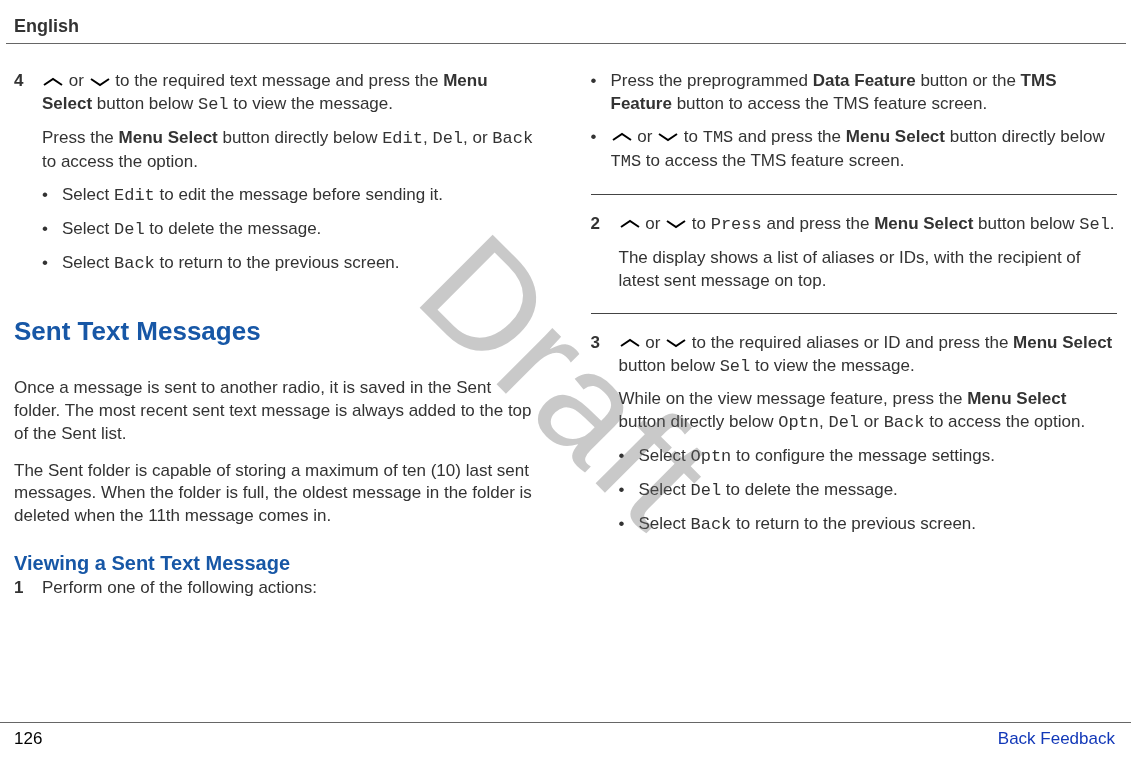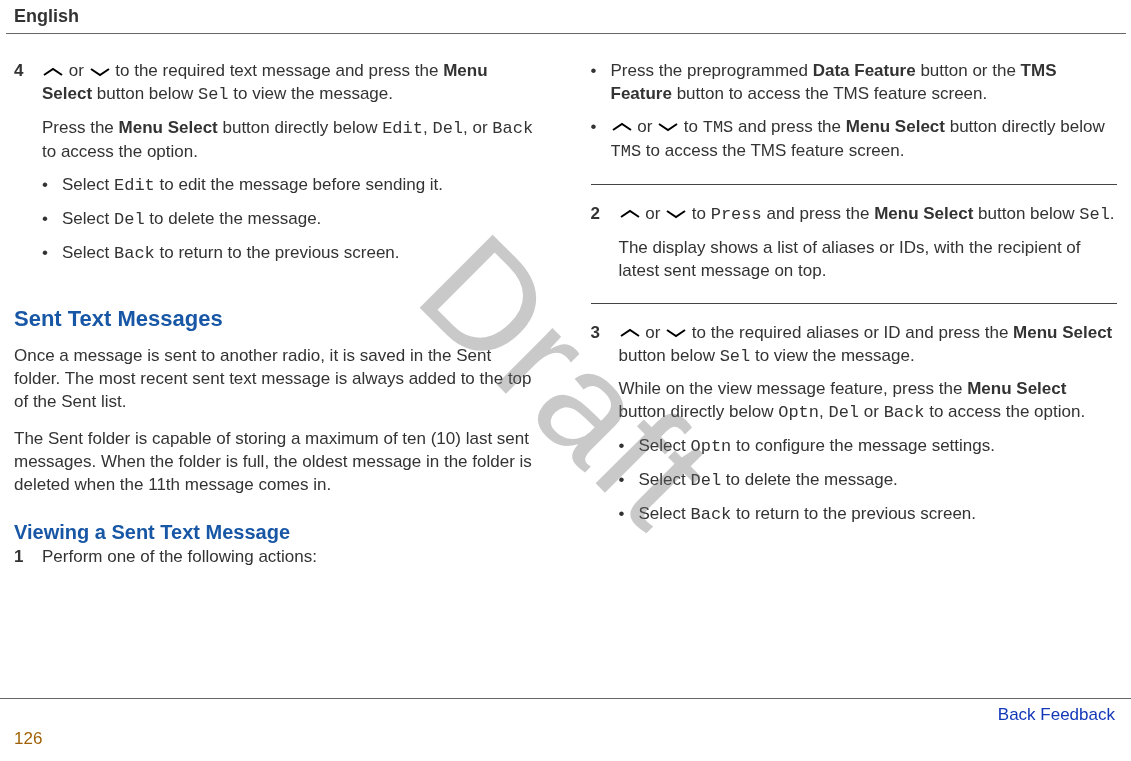--- a/index.html
+++ b/index.html
@@ -15,21 +15,21 @@
   }
   .page {
     width: 1131px;
     height: 761px;
     position: relative;
     box-sizing: border-box;
   }
   .header {
     font-weight: bold;
     font-size: 18px;
-    padding: 6px 0 6px 14px;
+    padding: 16px 0 6px 14px;
   }
   .rule {
     margin: 0 0 0 0;
     border-top: 1.5px solid #666;
     width: 1120px;
     margin-left: 6px;
   }
   .columns {
     display: flex;
     padding: 26px 14px 0 14px;
@@ -65,23 +65,23 @@
   }
   .bullet-dot {
     width: 20px;
     flex-shrink: 0;
     padding-left: 0;
   }
   .bullet-body { flex: 1; }
   .h1 {
     color: #1757a6;
     font-weight: bold;
-    font-size: 22px;
+    font-size: 26px;
     margin-top: 28px;
-    margin-bottom: 12px;
+    margin-bottom: 28px;
   }
   .h2 {
     color: #1757a6;
     font-weight: bold;
     font-size: 20px;
     margin-top: 22px;
   }
   .para { margin-bottom: 14px; }
   .col-rule {
     border-top: 1px solid #444;
@@ -92,21 +92,21 @@
     left: 0;
     bottom: 0;
     width: 100%;
     padding: 6px 16px 12px 14px;
     box-sizing: border-box;
     border-top: 1.5px solid #666;
     display: flex;
     justify-content: space-between;
     font-size: 17px;
   }
-  .page-num { color: #a16207; margin-top: 24px; }
+  .page-num { color: #000000; }
   .feedback { color: #1238b8; }
   .icon-up, .icon-down {
     display: inline-block;
     vertical-align: middle;
   }
   .icon-up svg, .icon-down svg {
     display: inline-block;
     vertical-align: middle;
   }
   .watermark {

